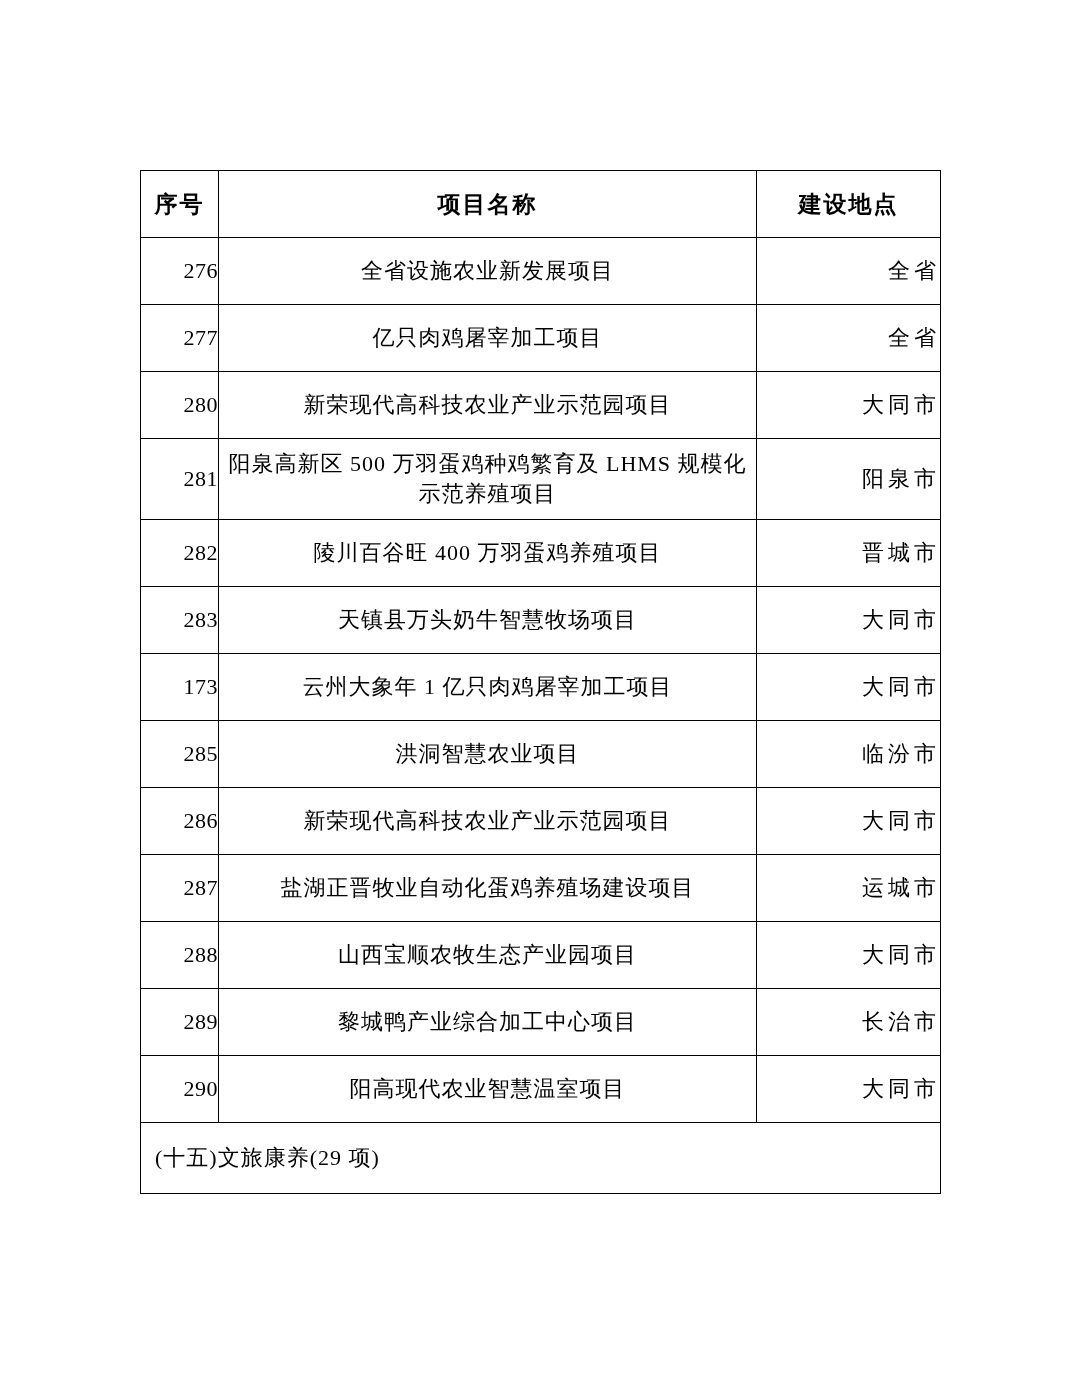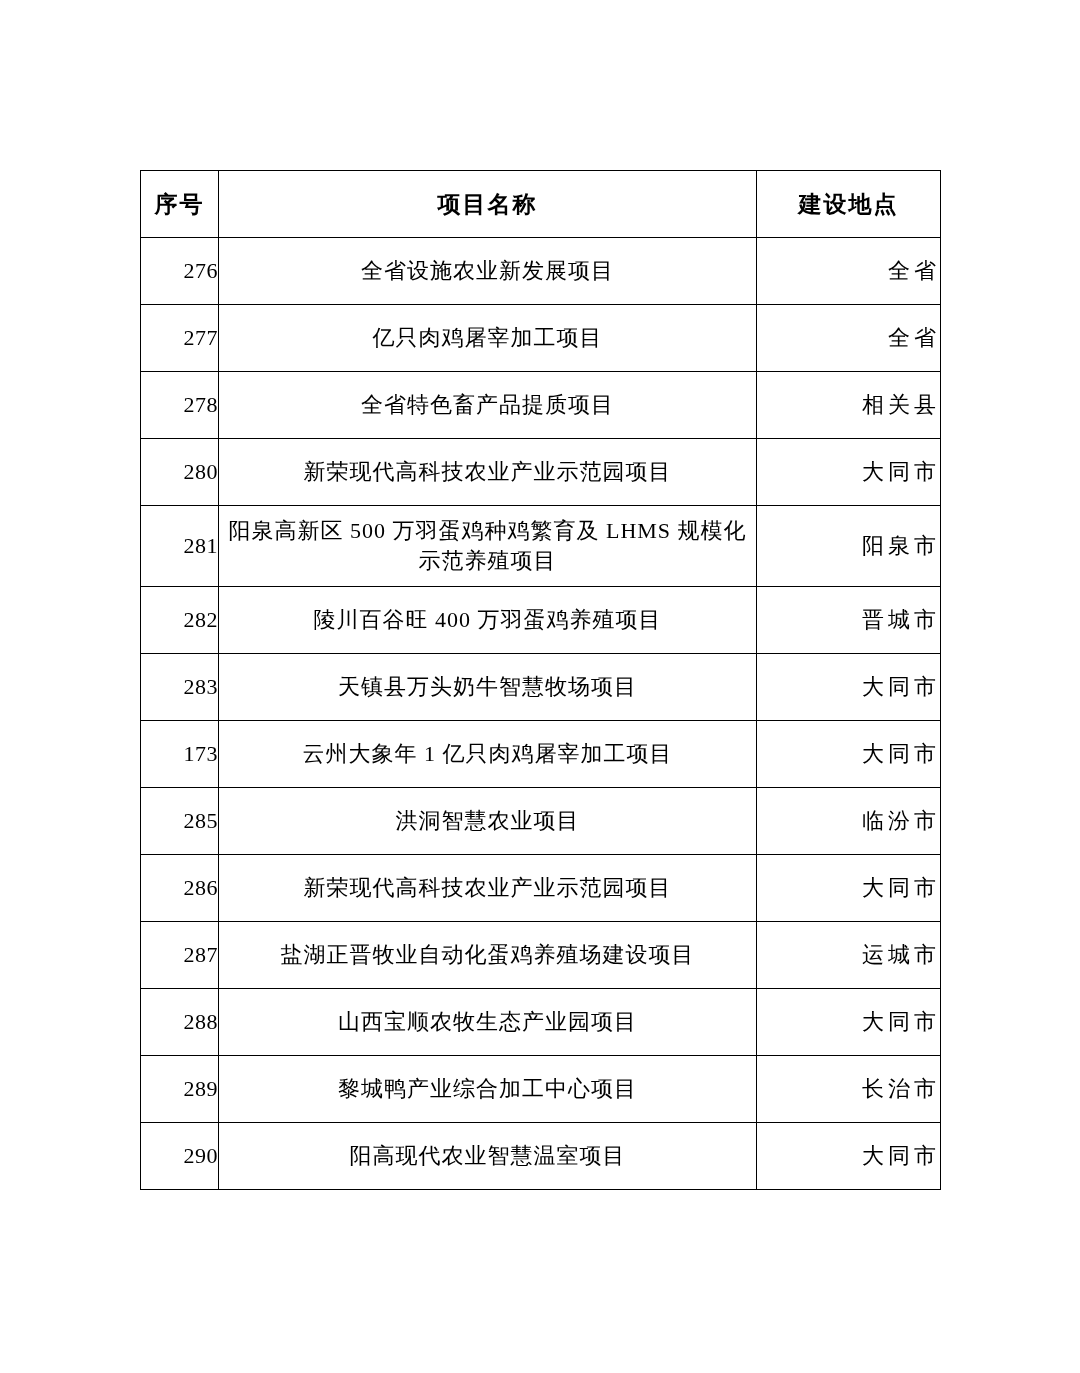--- a/index.html
+++ b/index.html
@@ -91,25 +91,20 @@
         <td class="no">276</td>
         <td class="name">全省设施农业新发展项目</td>
         <td class="place">全省</td>
       </tr>
       <tr>
         <td class="no">277</td>
         <td class="name">亿只肉鸡屠宰加工项目</td>
         <td class="place">全省</td>
       </tr>
       <tr>
-        <td class="no">278</td>
-        <td class="name">全省特色畜产品提质项目</td>
-        <td class="place">相关县</td>
-      </tr>
-      <tr>
         <td class="no">280</td>
         <td class="name">新荣现代高科技农业产业示范园项目</td>
         <td class="place">大同市</td>
       </tr>
       <tr class="tall">
         <td class="no">281</td>
         <td class="name">阳泉高新区 500 万羽蛋鸡种鸡繁育及 LHMS 规模化示范养殖项目</td>
         <td class="place">阳泉市</td>
       </tr>
       <tr>
@@ -150,15 +145,18 @@
       <tr>
         <td class="no">289</td>
         <td class="name">黎城鸭产业综合加工中心项目</td>
         <td class="place">长治市</td>
       </tr>
       <tr>
         <td class="no">290</td>
         <td class="name">阳高现代农业智慧温室项目</td>
         <td class="place">大同市</td>
       </tr>
+      <tr class="section">
+        <td colspan="3">(十五)文旅康养(29 项)</td>
+      </tr>
     </tbody>
   </table>
 </div>
 
 </body></html>

